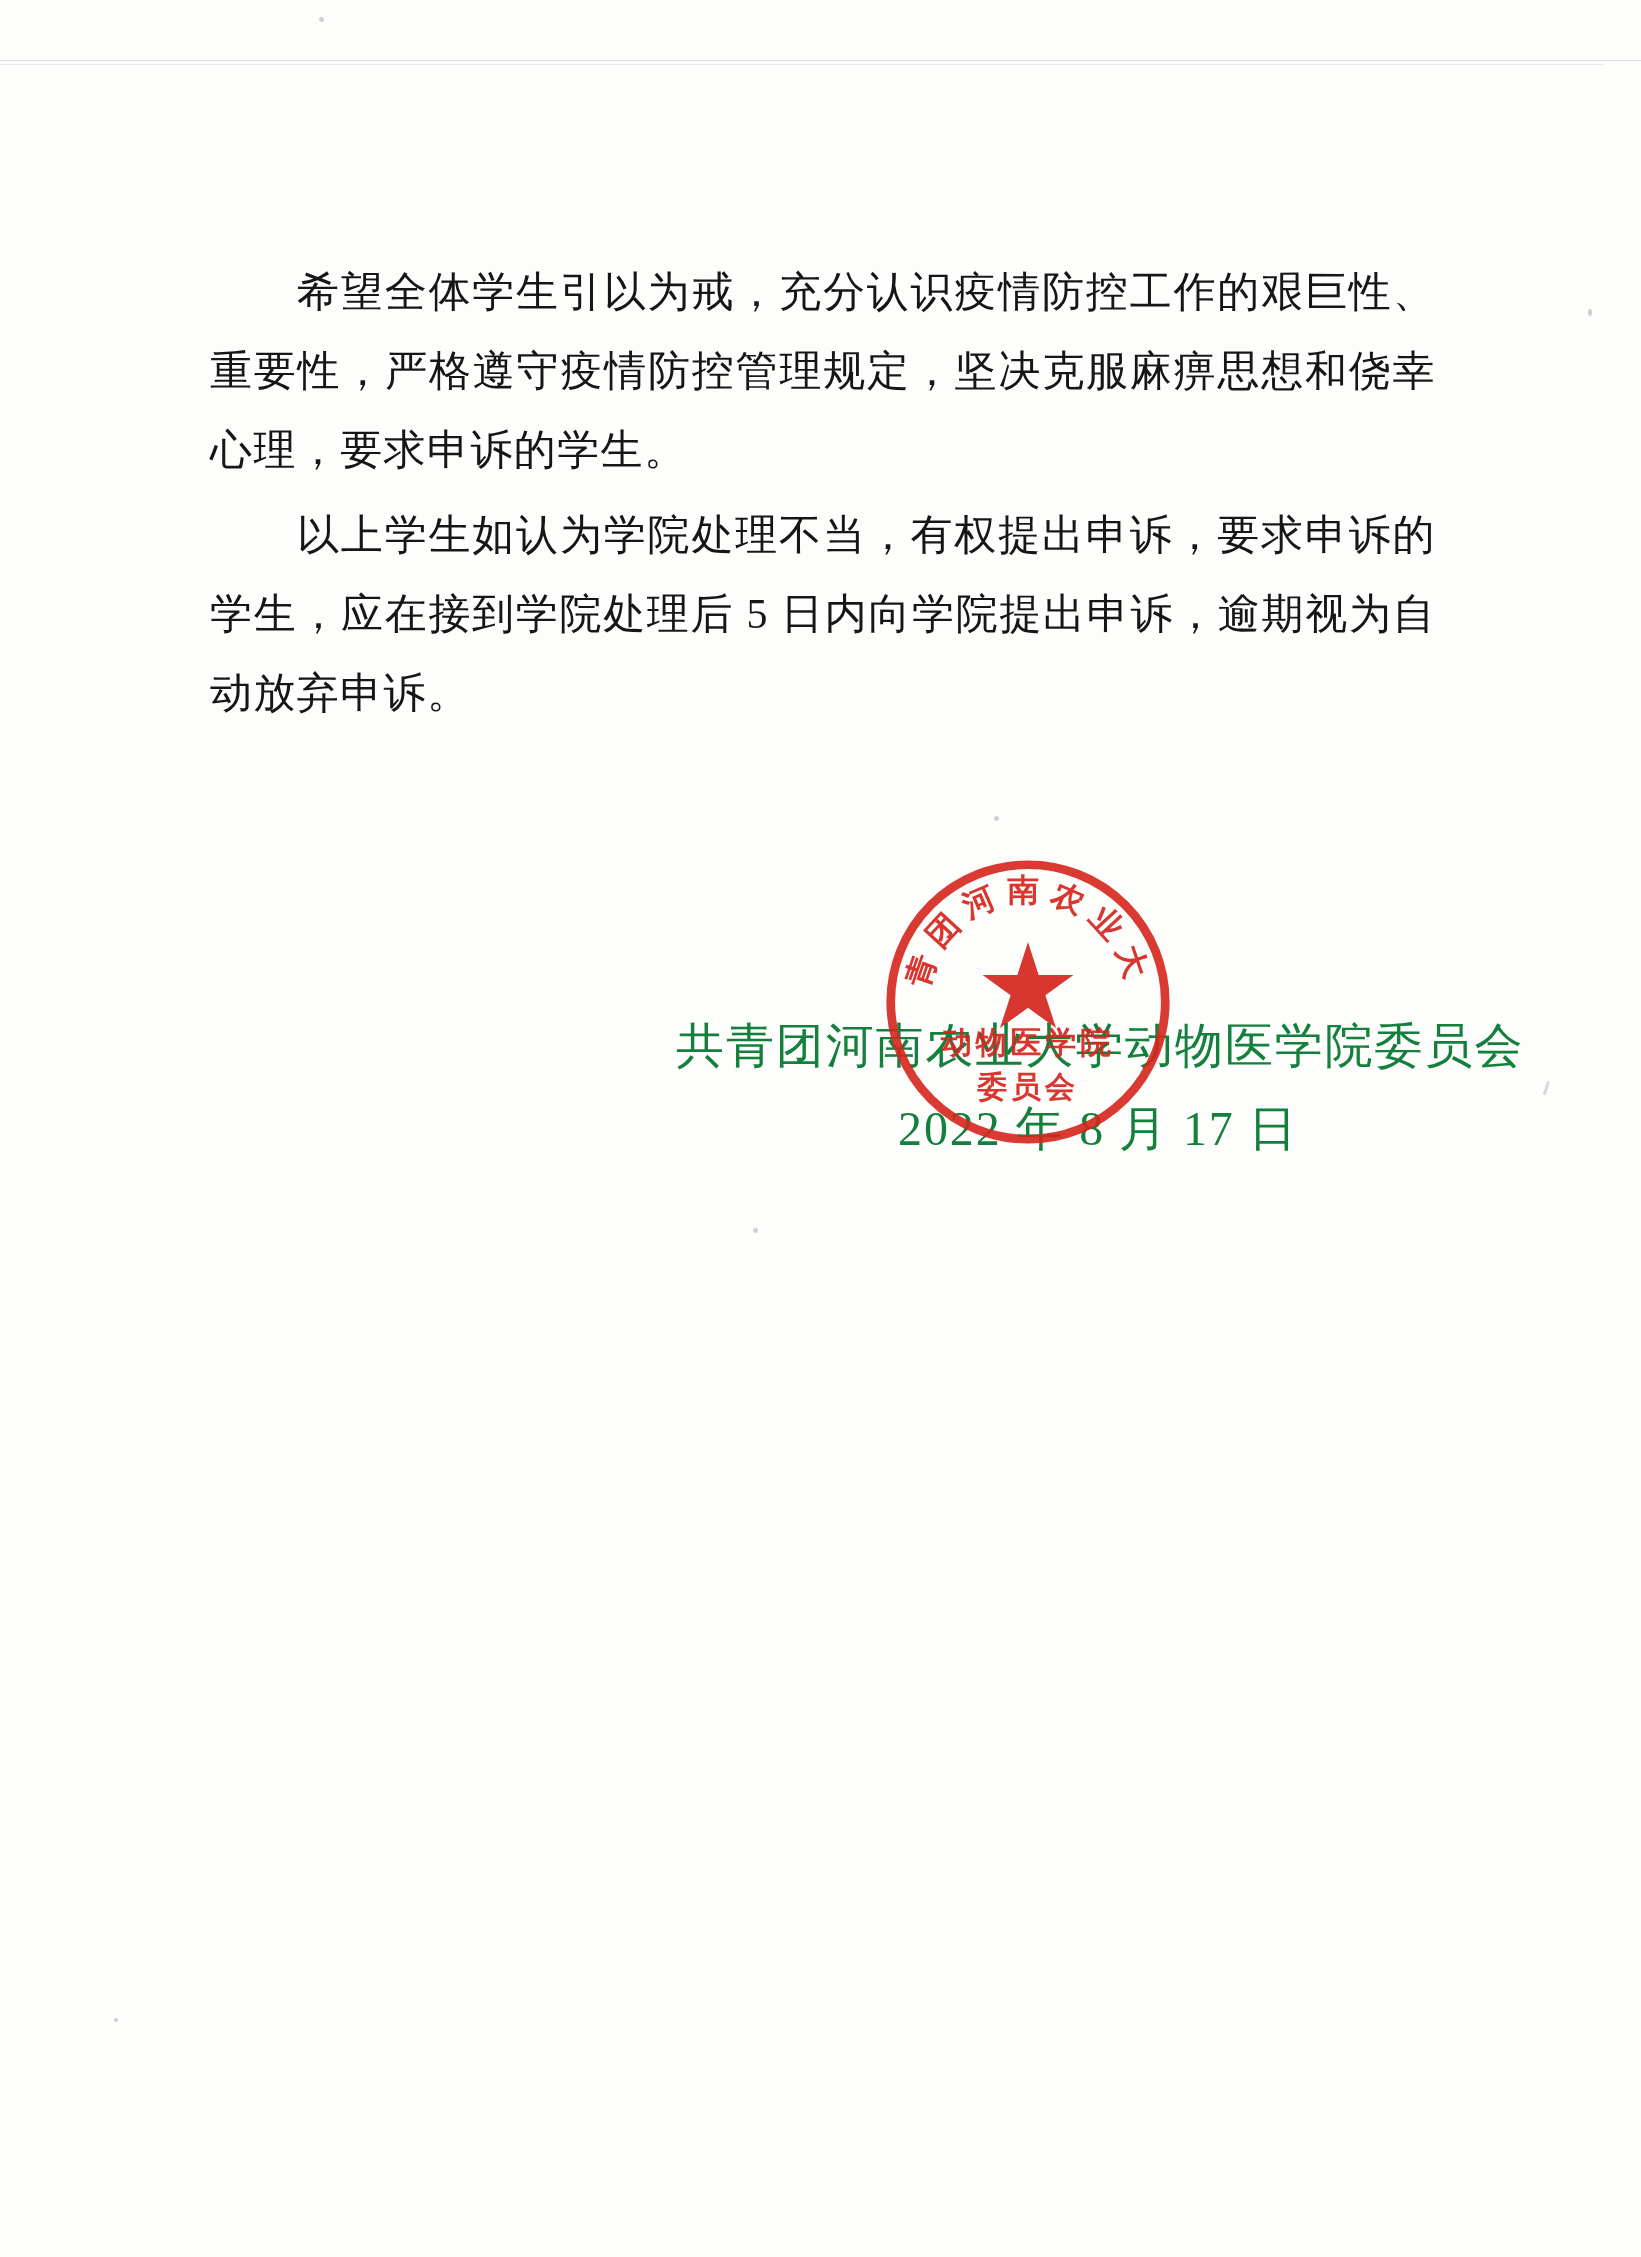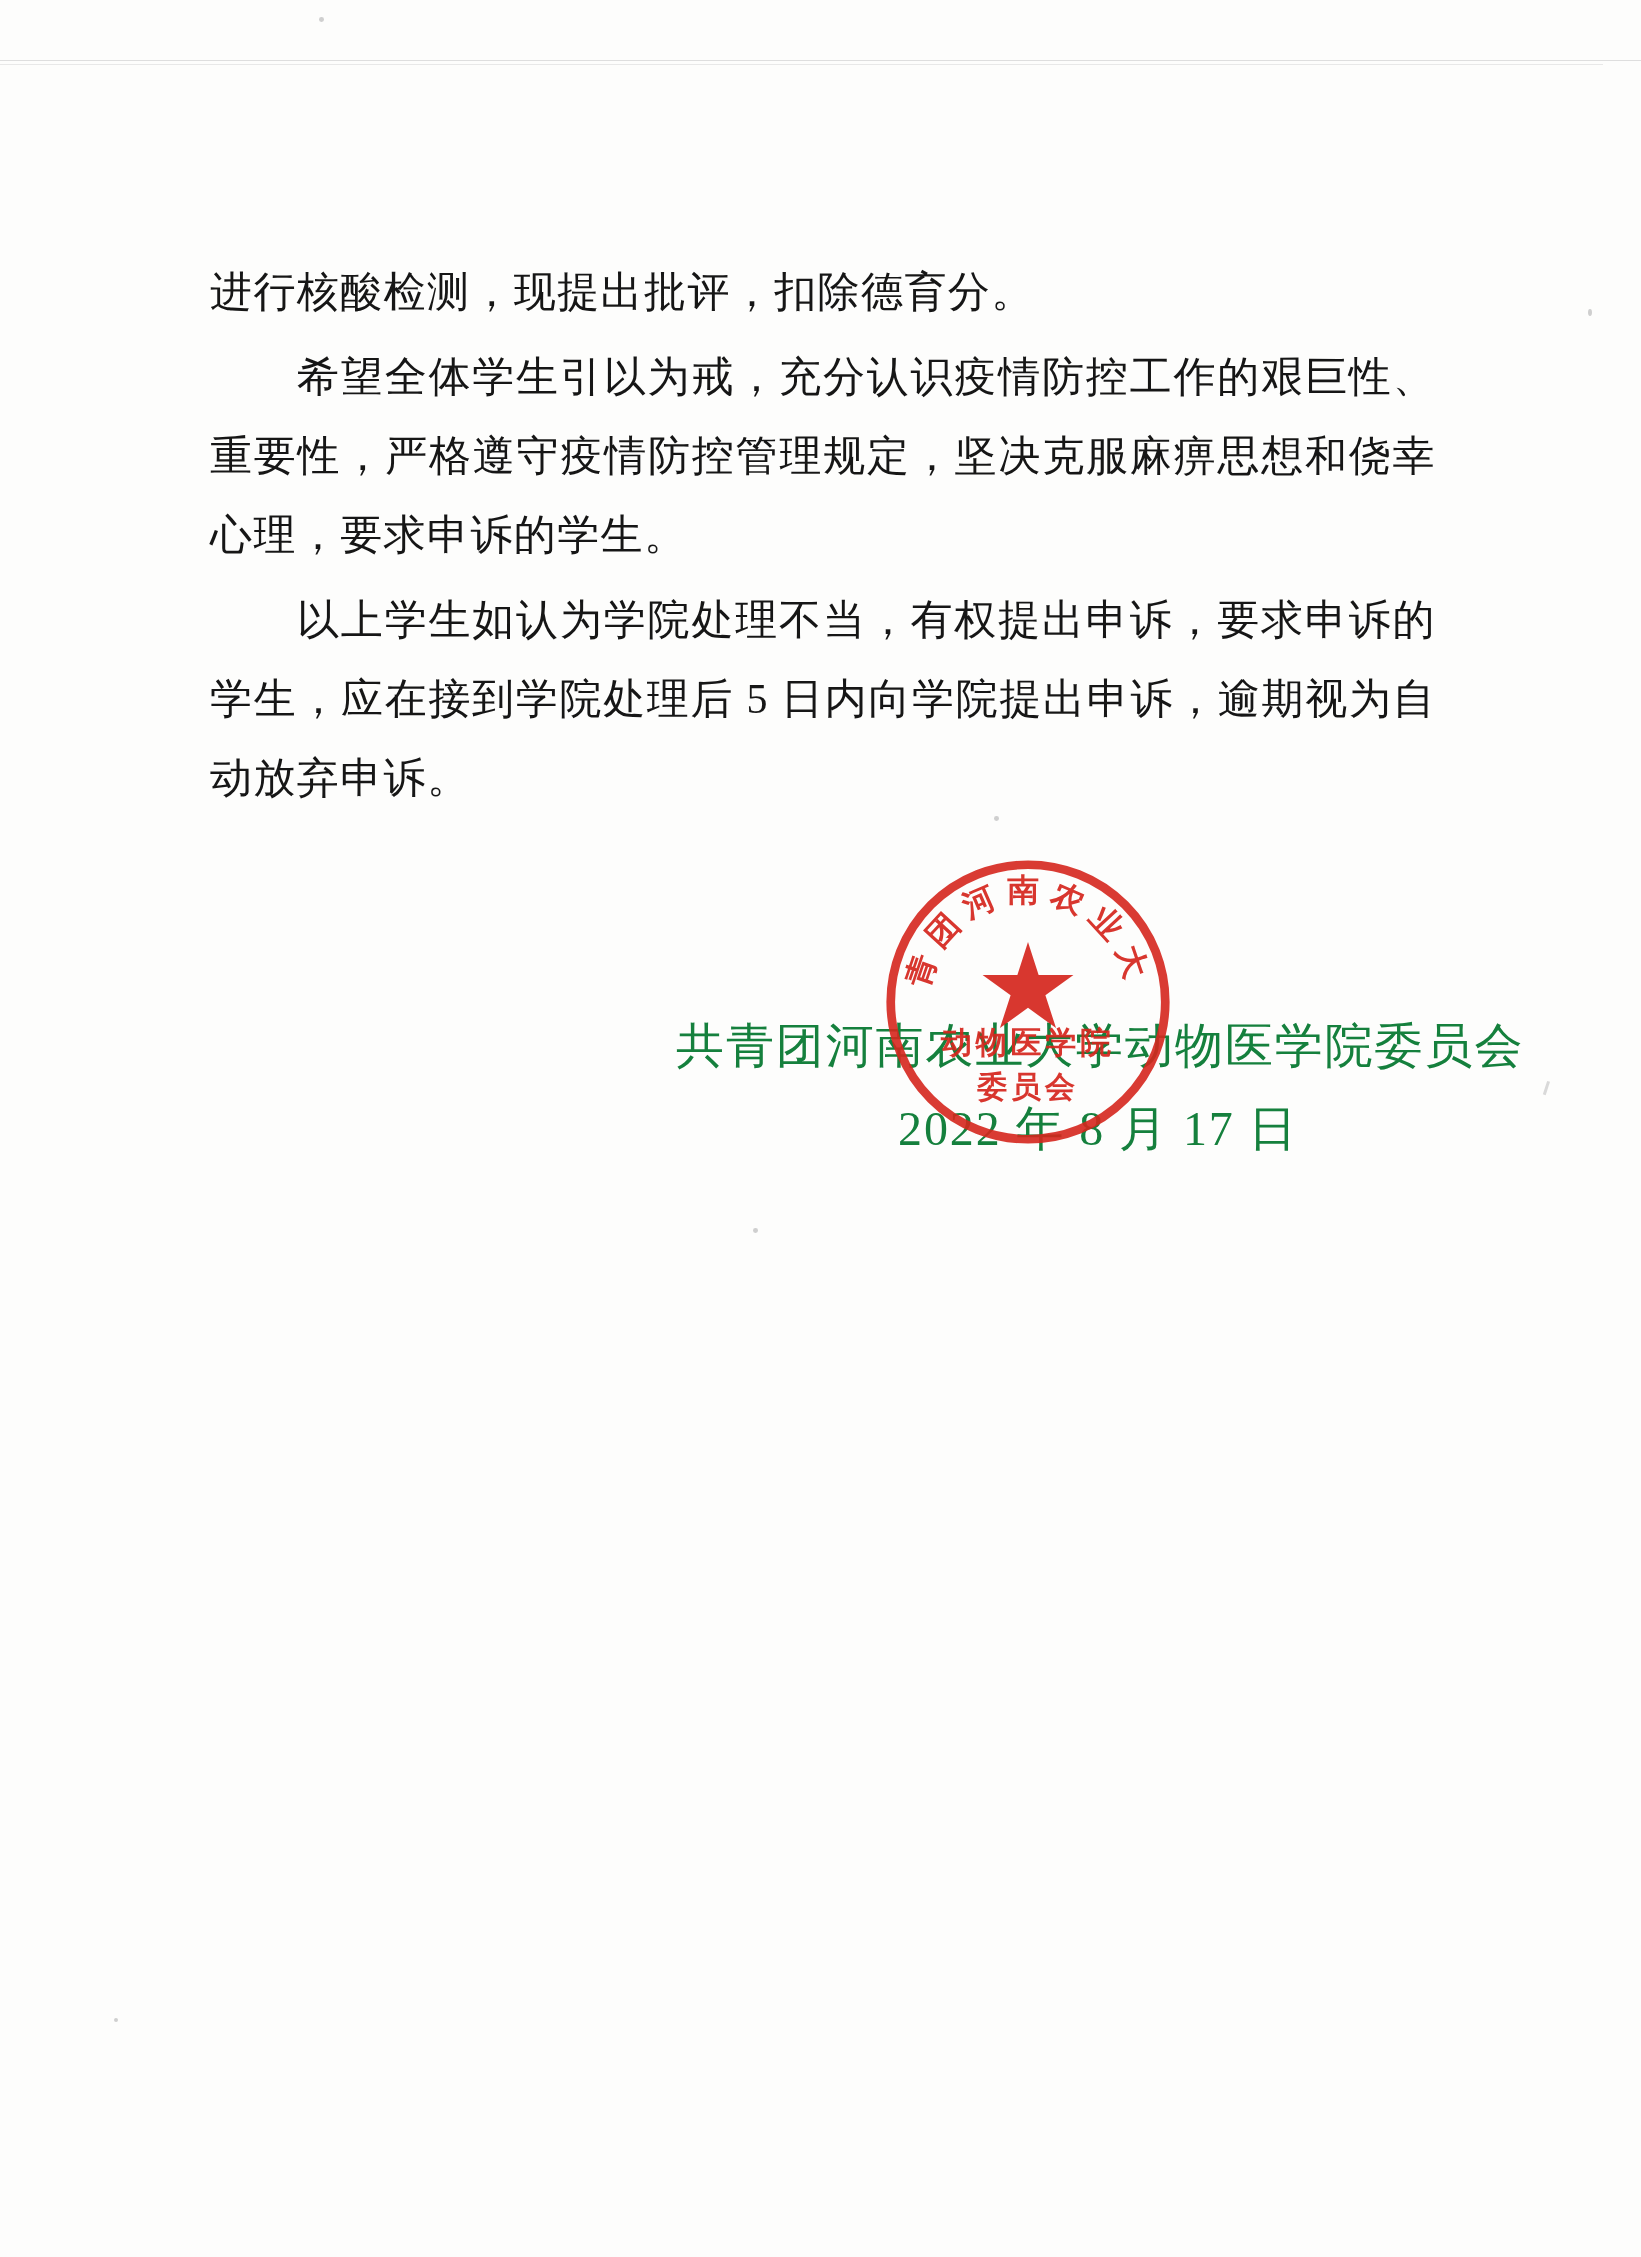--- a/index.html
+++ b/index.html
@@ -116,21 +116,20 @@
   <div class="scan-edge-top2"></div>
 
   <div class="scan-speck speck-1"></div>
   <div class="scan-speck speck-2"></div>
   <div class="scan-speck speck-3"></div>
   <div class="scan-speck speck-4"></div>
   <div class="scan-speck speck-5"></div>
   <div class="mark mark-a"></div>
 
   <div class="doc-body">
-    <p class="para">进行核酸检测，现提出批评，扣除德育分。</p>
     <p class="para indent">希望全体学生引以为戒，充分认识疫情防控工作的艰巨性、重要性，严格遵守疫情防控管理规定，坚决克服麻痹思想和侥幸心理，要求申诉的学生。</p>
     <p class="para indent">以上学生如认为学院处理不当，有权提出申诉，要求申诉的学生，应在接到学院处理后 5 日内向学院提出申诉，逾期视为自动放弃申诉。</p>
   </div>
 
   <div class="signature">
     <div class="sig-line">共青团河南农业大学动物医学院委员会</div>
     <div class="sig-line sig-date">2022 年 8 月 17 日</div>
   </div>
 
   <div class="seal">

